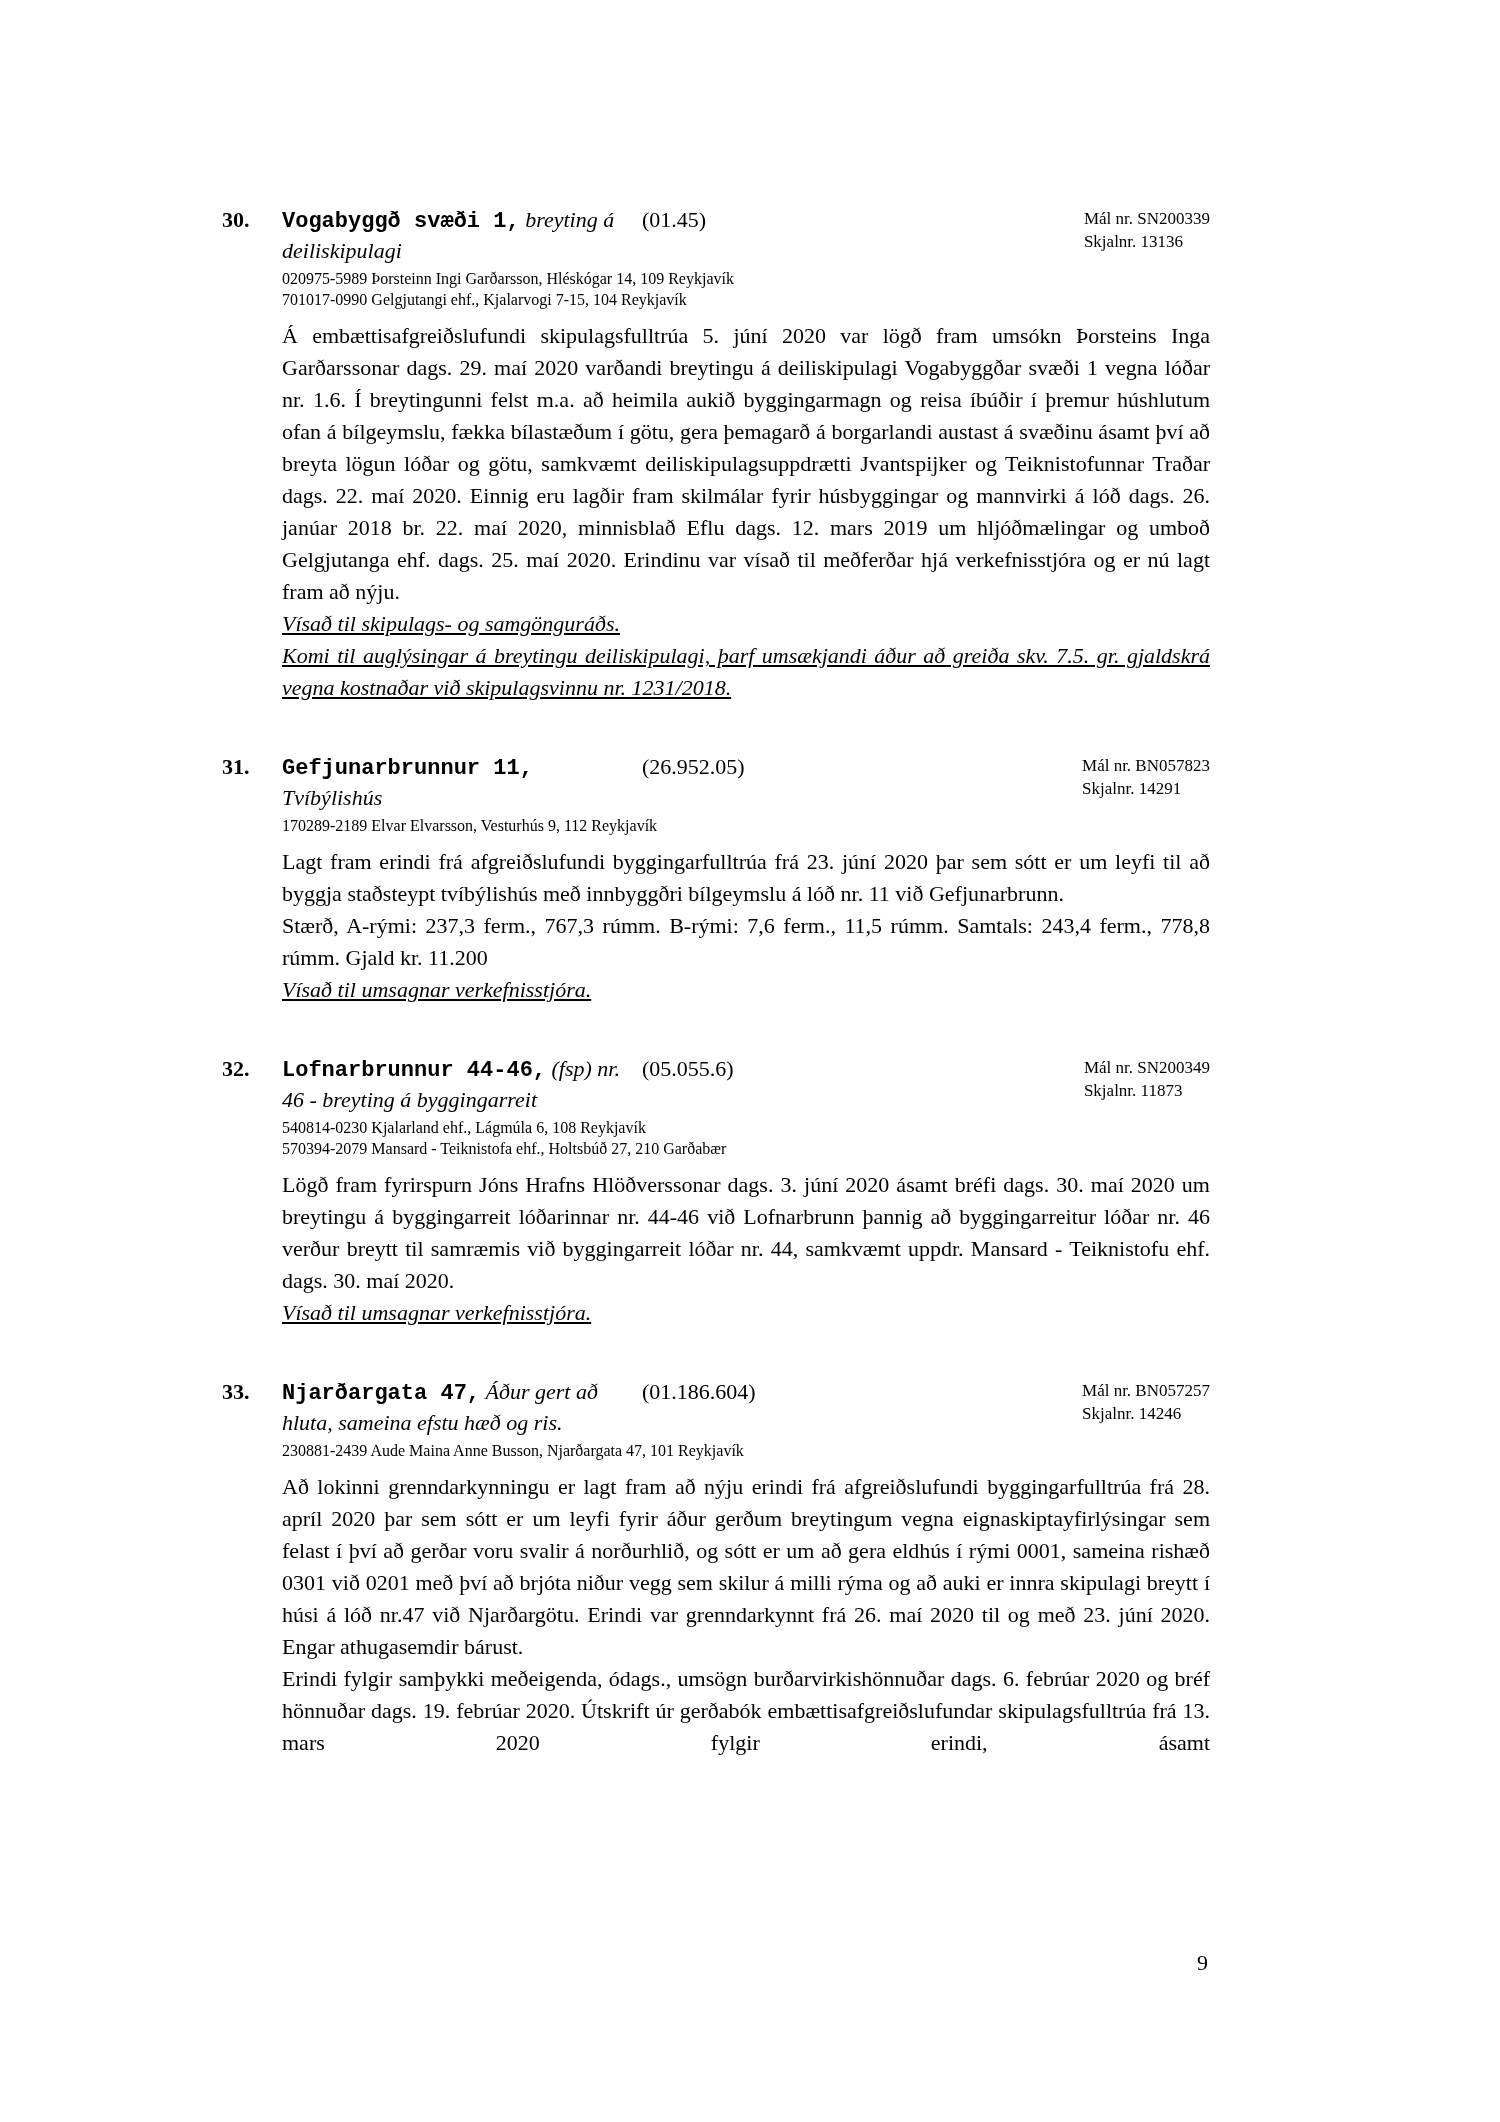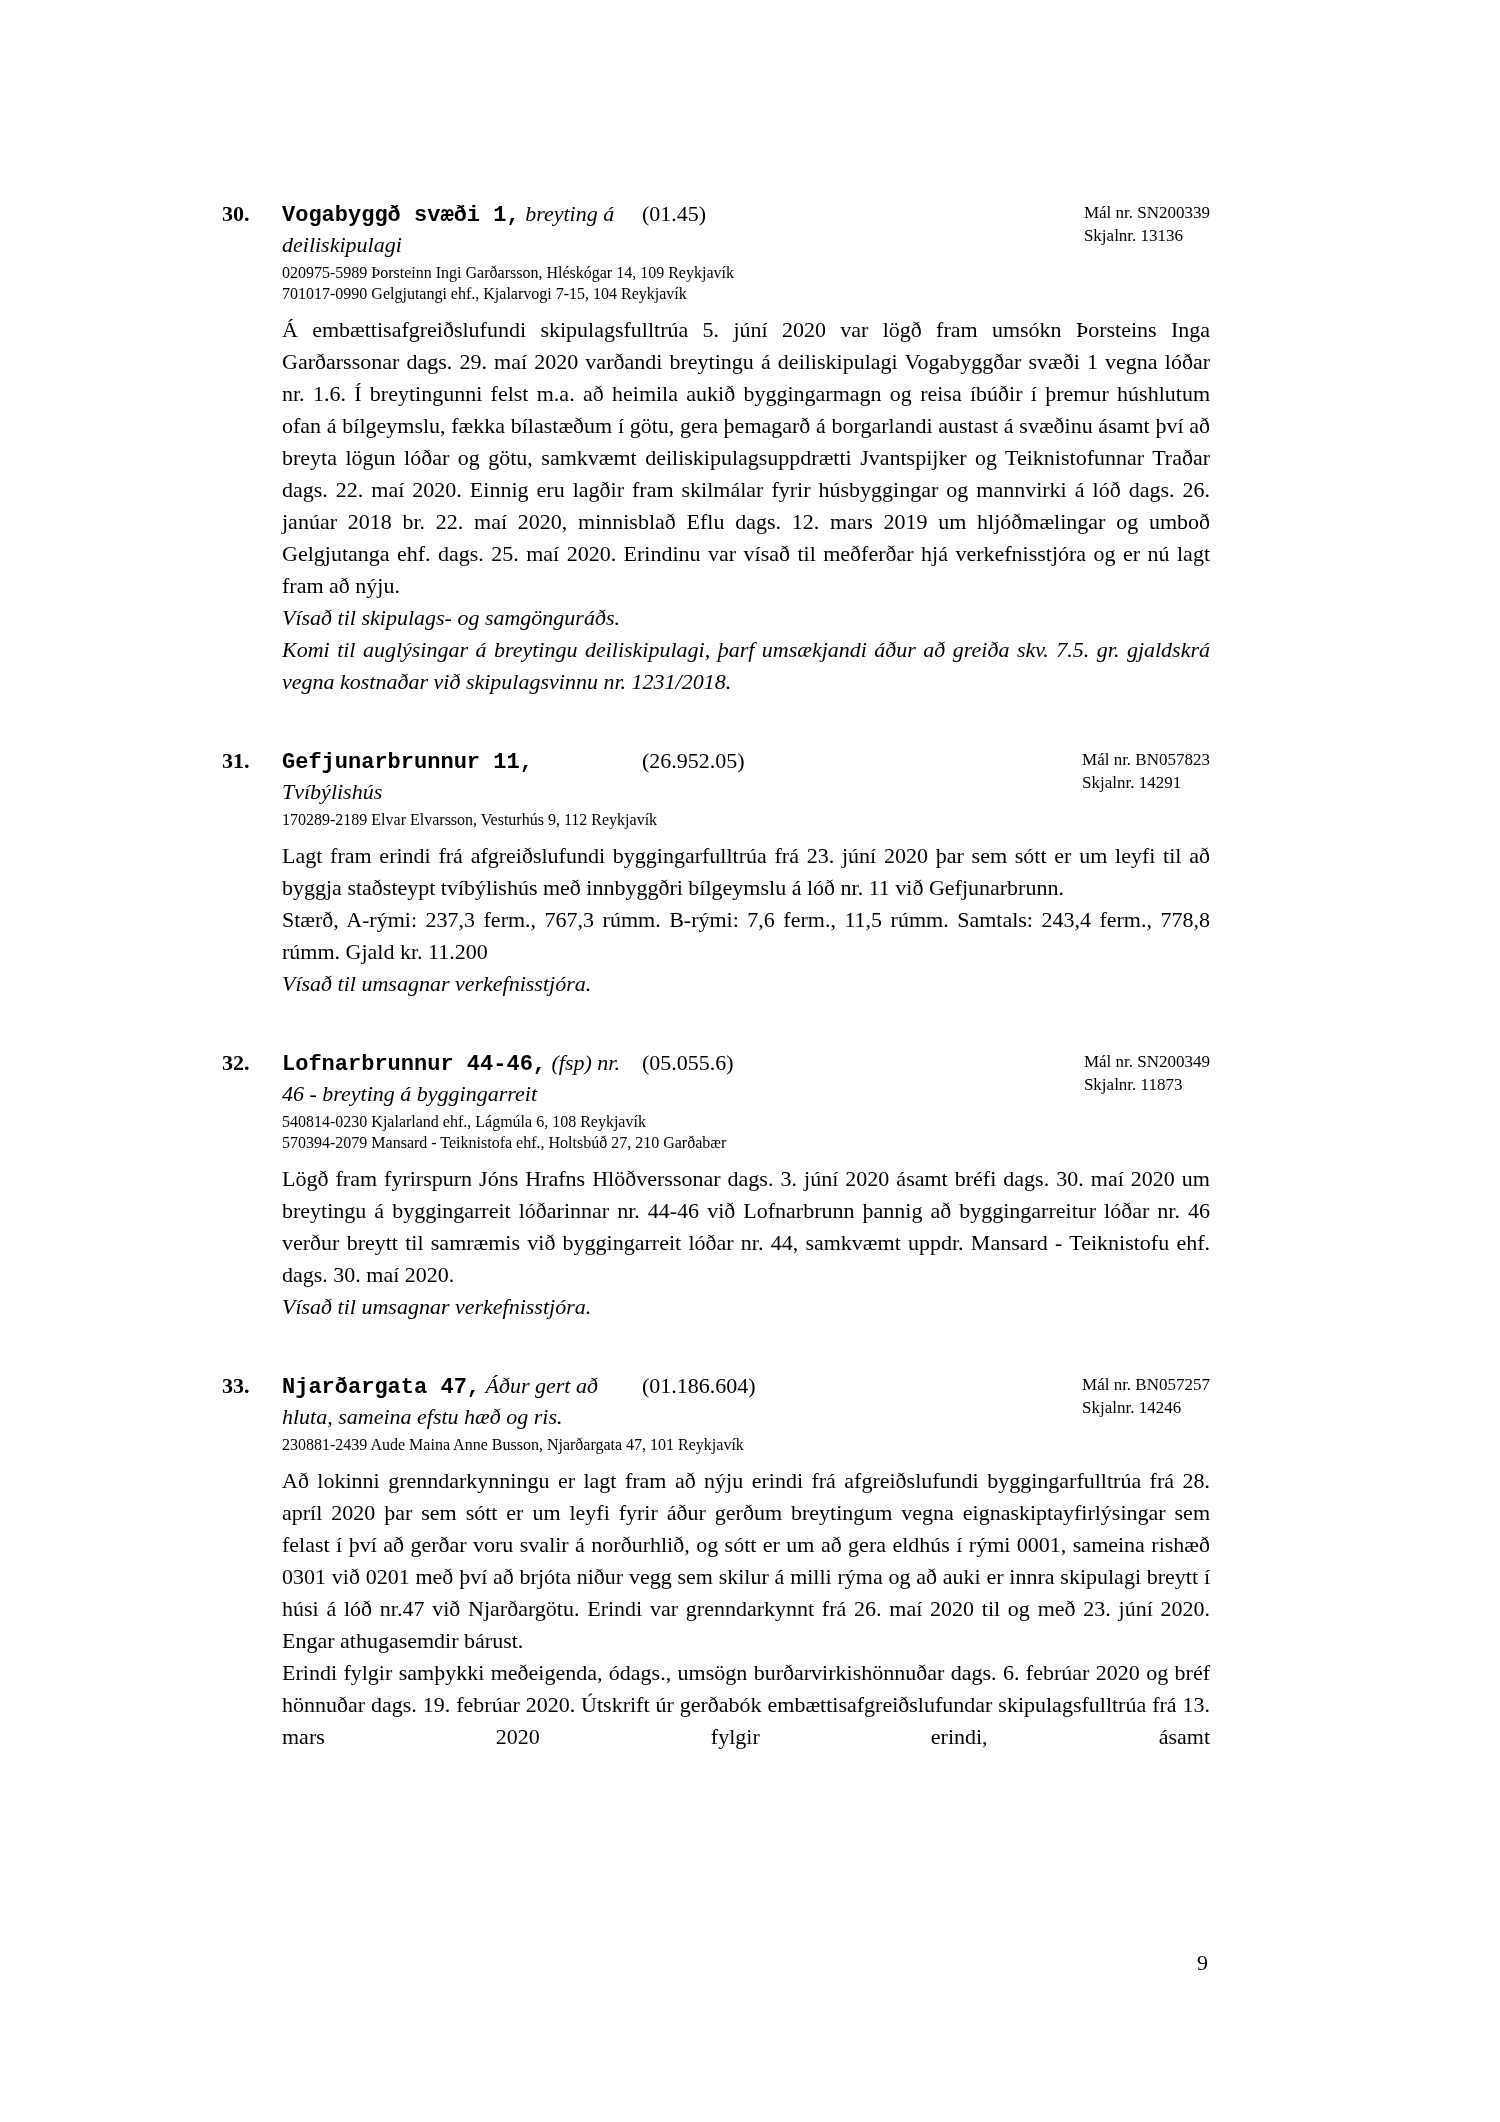--- a/index.html
+++ b/index.html
@@ -8,21 +8,21 @@
     height: 2122px;
     background: #ffffff;
     color: #000000;
     font-family: "Liberation Serif", "DejaVu Serif", serif;
     position: relative;
     overflow: hidden;
   }
   .content {
     position: absolute;
     left: 222px;
-    top: 199px;
+    top: 205px;
     width: 988px;
   }
   .item { margin-bottom: 48px; }
   .item-head {
     display: flex;
     align-items: flex-start;
   }
   .num {
     width: 60px;
     flex: 0 0 60px;
@@ -59,21 +59,21 @@
     font-size: 16px;
     line-height: 21px;
   }
   .item-body { margin-left: 60px; margin-top: 10px; }
   .para {
     margin: 0;
     font-size: 22px;
     line-height: 32px;
     text-align: justify;
   }
-  .para.italic { font-style: italic; }
+  .para.italic { font-style: italic; text-decoration: underline; }
   .para.normal_cont { text-align-last: justify; }
   .page-number {
     position: absolute;
     top: 1950px;
     right: 292px;
     font-size: 22px;
   }
 </style>
 </head>
 <body>

